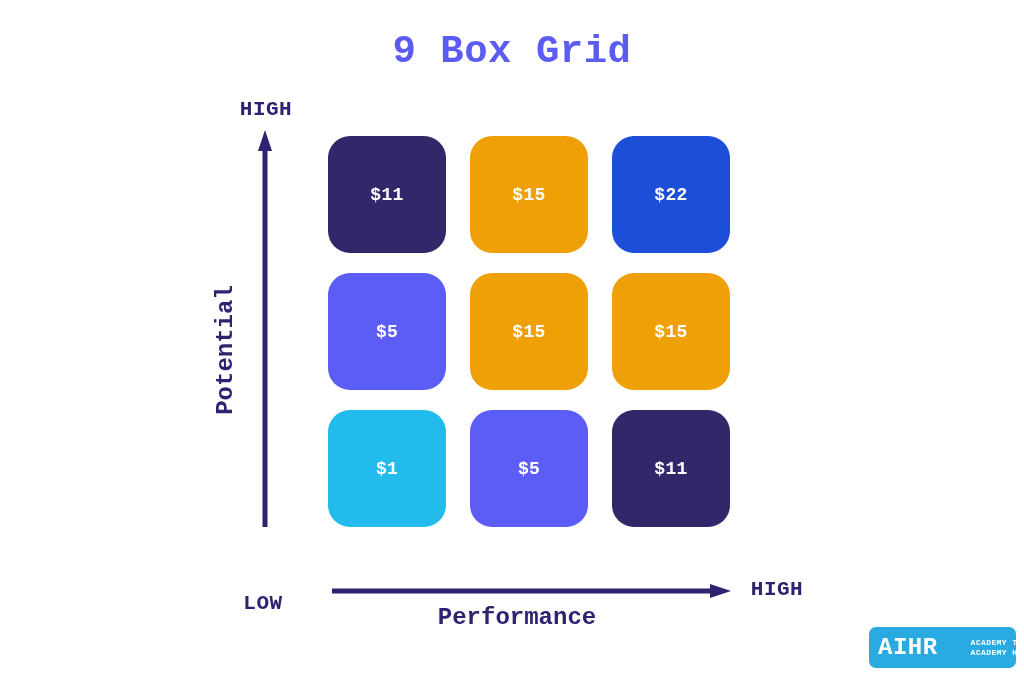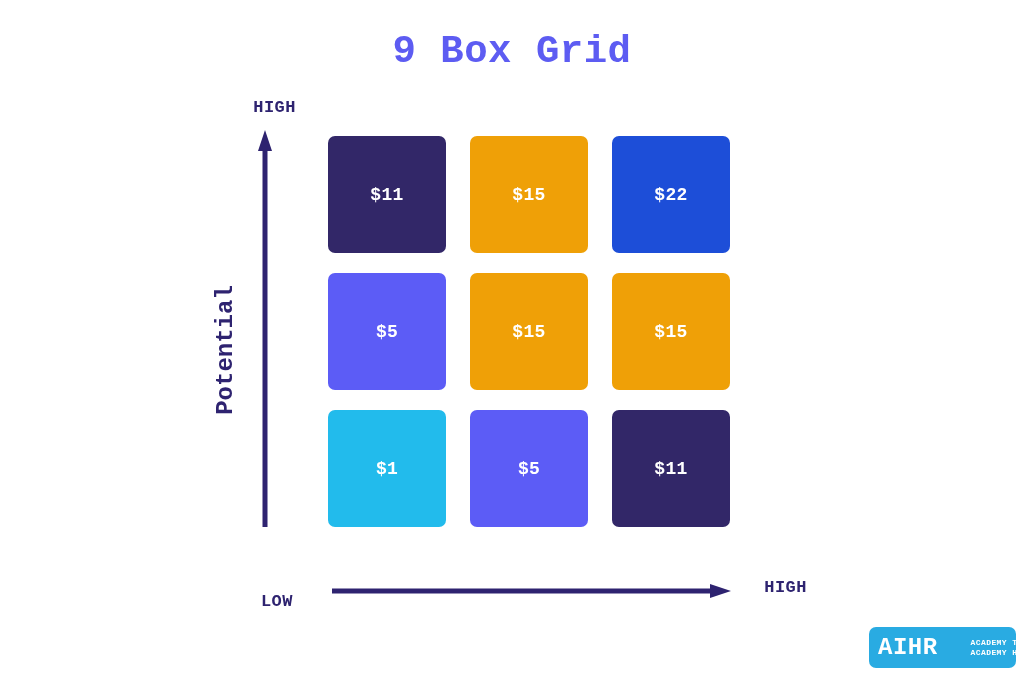--- a/index.html
+++ b/index.html
@@ -16,25 +16,25 @@
     position: absolute;
     left: 0; right: 0; top: 30px;
     text-align: center;
     font-size: 39px;
     font-weight: bold;
     color: #5D5CF2;
     letter-spacing: 0.5px;
   }
   .axis-end-label {
     position: absolute;
-    font-size: 17px;
+    font-size: 21px;
     font-weight: bold;
     color: #2E2370;
     letter-spacing: 0.5px;
-    text-align: right;
+    text-align: center;
     width: 60px;
   }
   .y-high { left: 236px; top: 98px; }
   .x-low  { left: 233px; top: 592px; }
   .x-high { left: 747px; top: 578px; }
   .y-axis-title {
     position: absolute;
     left: 126px; top: 336px;
     width: 200px; height: 28px;
     text-align: center;
@@ -58,21 +58,21 @@
   .grid {
     position: absolute;
     left: 328px; top: 136px;
     display: grid;
     grid-template-columns: repeat(3, 118px);
     grid-auto-rows: 117px;
     column-gap: 24px;
     row-gap: 20px;
   }
   .cell {
-    border-radius: 7px;
+    border-radius: 22px;
     display: flex;
     align-items: center;
     justify-content: center;
   }
   .cell span {
     color: #ffffff;
     font-size: 18px;
     font-weight: bold;
     letter-spacing: 0.3px;
   }
@@ -162,20 +162,21 @@
 
   <div class="axis-end-label x-low">LOW</div>
 
   <svg class="arrow-svg x-arrow" width="414" height="20" viewBox="0 0 414 20">
     <line x1="10" y1="10" x2="391" y2="10" stroke="#2E2370" stroke-width="5"></line>
     <polygon points="409,10 388,3 388,17" fill="#2E2370"></polygon>
   </svg>
 
   <div class="axis-end-label x-high">HIGH</div>
 
+  <div class="x-axis-title">Performance</div>
 
   <div class="logo">
     <span class="logo-brand">AIHR</span>
     <span class="logo-divider"></span>
     <span class="logo-tagline">
       <span>ACADEMY TO</span>
       <span>ACADEMY HR</span>
     </span>
   </div>
 

